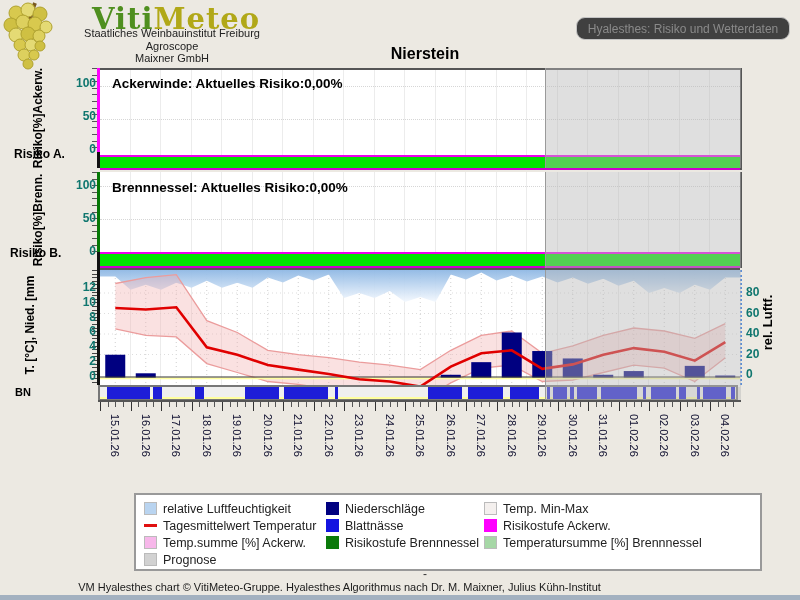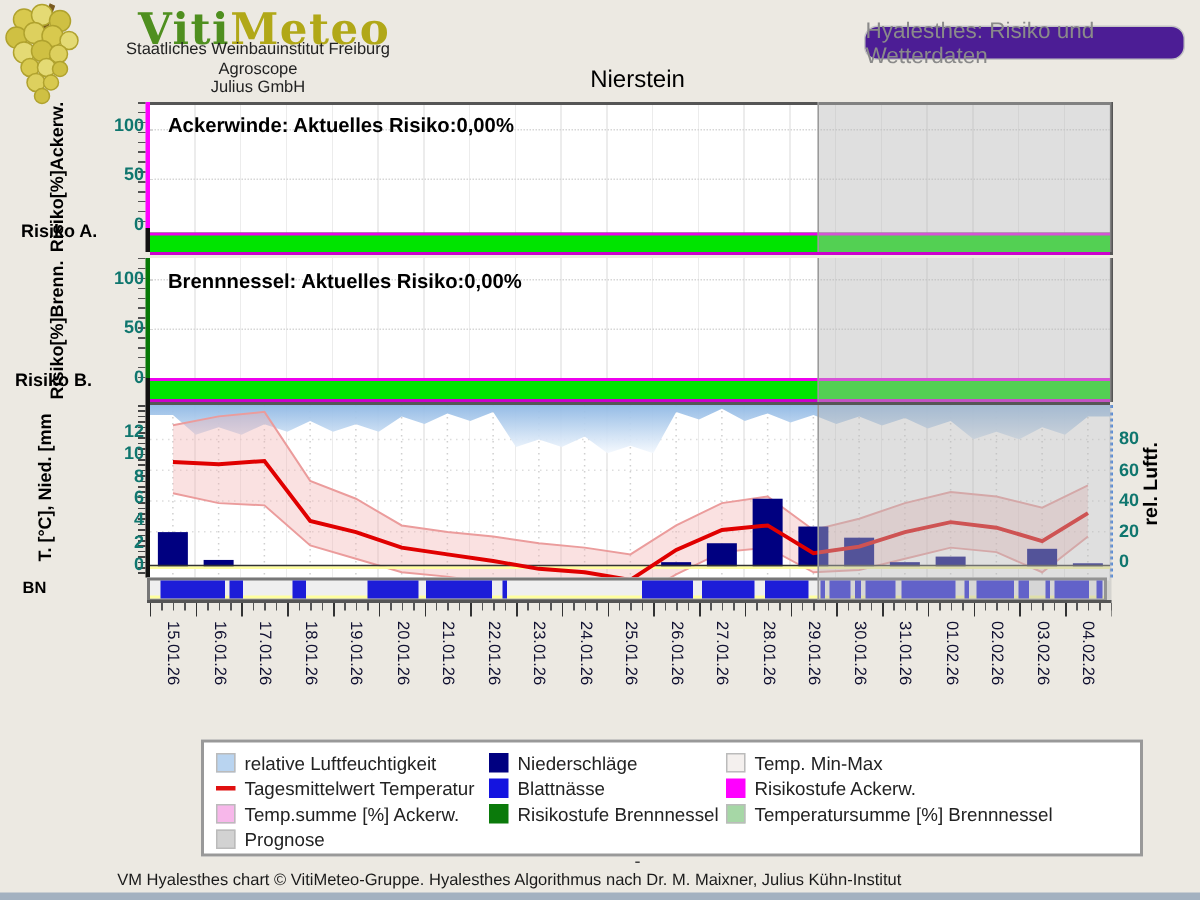--- a/index.html
+++ b/index.html
@@ -6,25 +6,25 @@
   .stage{position:relative;width:800px;height:600px;background:#ece9e2;overflow:hidden;
          font-family:"Liberation Sans",sans-serif;color:#111;}
   .abs{position:absolute;}
 
   
   .wordmark{position:absolute;left:60px;top:2px;font-family:"DejaVu Serif",serif;
             font-weight:bold;font-size:29px;letter-spacing:1px;}
   .wm-viti{color:#4f8f1f;margin-left:32px;}
   .wm-meteo{color:#b1a818;}
   .logo-sub{position:absolute;left:52px;width:240px;text-align:center;font-size:11px;color:#222;}
-  .hyal-btn{position:absolute;left:576px;top:17px;width:212px;height:21px;background:#4c1d95;
-            border:1px solid #c4c4c4;border-radius:9px;color:#8a8a8a;font-size:15px;
+  .hyal-btn{position:absolute;left:576px;top:17px;width:212px;height:21px;background:#404040;
+            border:1px solid #c4c4c4;border-radius:9px;color:#8a8a8a;font-size:12px;
             display:flex;align-items:center;justify-content:center;cursor:pointer;}
   .page-title{position:absolute;left:330px;top:45px;width:190px;text-align:center;
-              font-weight:normal;font-size:16px;color:#000;}
+              font-weight:bold;font-size:16px;color:#000;}
 
   
   .plot{position:absolute;left:100px;width:640px;background:#fff;
         background-image:repeating-linear-gradient(to right,transparent 0 29.5px,#ececec 29.5px 30.5px);}
   #chart1{top:68px;height:100px;border-top:2px solid #555;border-right:2px solid #555;}
   #chart2{top:172px;height:96px;border-right:2px solid #555;}
   #chart3{top:268px;height:117px;border-top:2px solid #555;}
   .gridh{position:absolute;left:0;width:100%;height:0;border-top:1px dotted #d6d6d6;}
 
   .band{position:absolute;left:0;width:100%;background:#00e400;
@@ -106,21 +106,21 @@
         <circle cx="29" cy="44" r="6" fill="#e4da74"></circle>
       <circle cx="38" cy="45" r="5" fill="#cfc043"></circle>
         <circle cx="22" cy="54" r="6" fill="#ddd05e"></circle>
       <circle cx="32" cy="54" r="5" fill="#d8c94e"></circle>
         <circle cx="26" cy="63" r="5" fill="#cfc043"></circle>
     </g>
   </svg>
   <div class="wordmark"><span class="wm-viti">Viti</span><span class="wm-meteo">Meteo</span></div>
   <div class="logo-sub" style="top:27px">Staatliches Weinbauinstitut Freiburg</div>
   <div class="logo-sub" style="top:40px">Agroscope</div>
-  <div class="logo-sub" style="top:52px">Julius GmbH</div>
+  <div class="logo-sub" style="top:52px">Maixner GmbH</div>
 
   <div class="hyal-btn">Hyalesthes: Risiko und Wetterdaten</div>
   <div class="page-title">Nierstein</div>
 
   <div id="chart1" class="plot">
     <div class="gridh" style="top:16px"></div>
     <div class="gridh" style="top:49px"></div>
     <div id="band1" class="band"></div>
   </div>
   <div class="annot" style="left:112px;top:76px">Ackerwinde: Aktuelles Risiko:0,00%</div>

